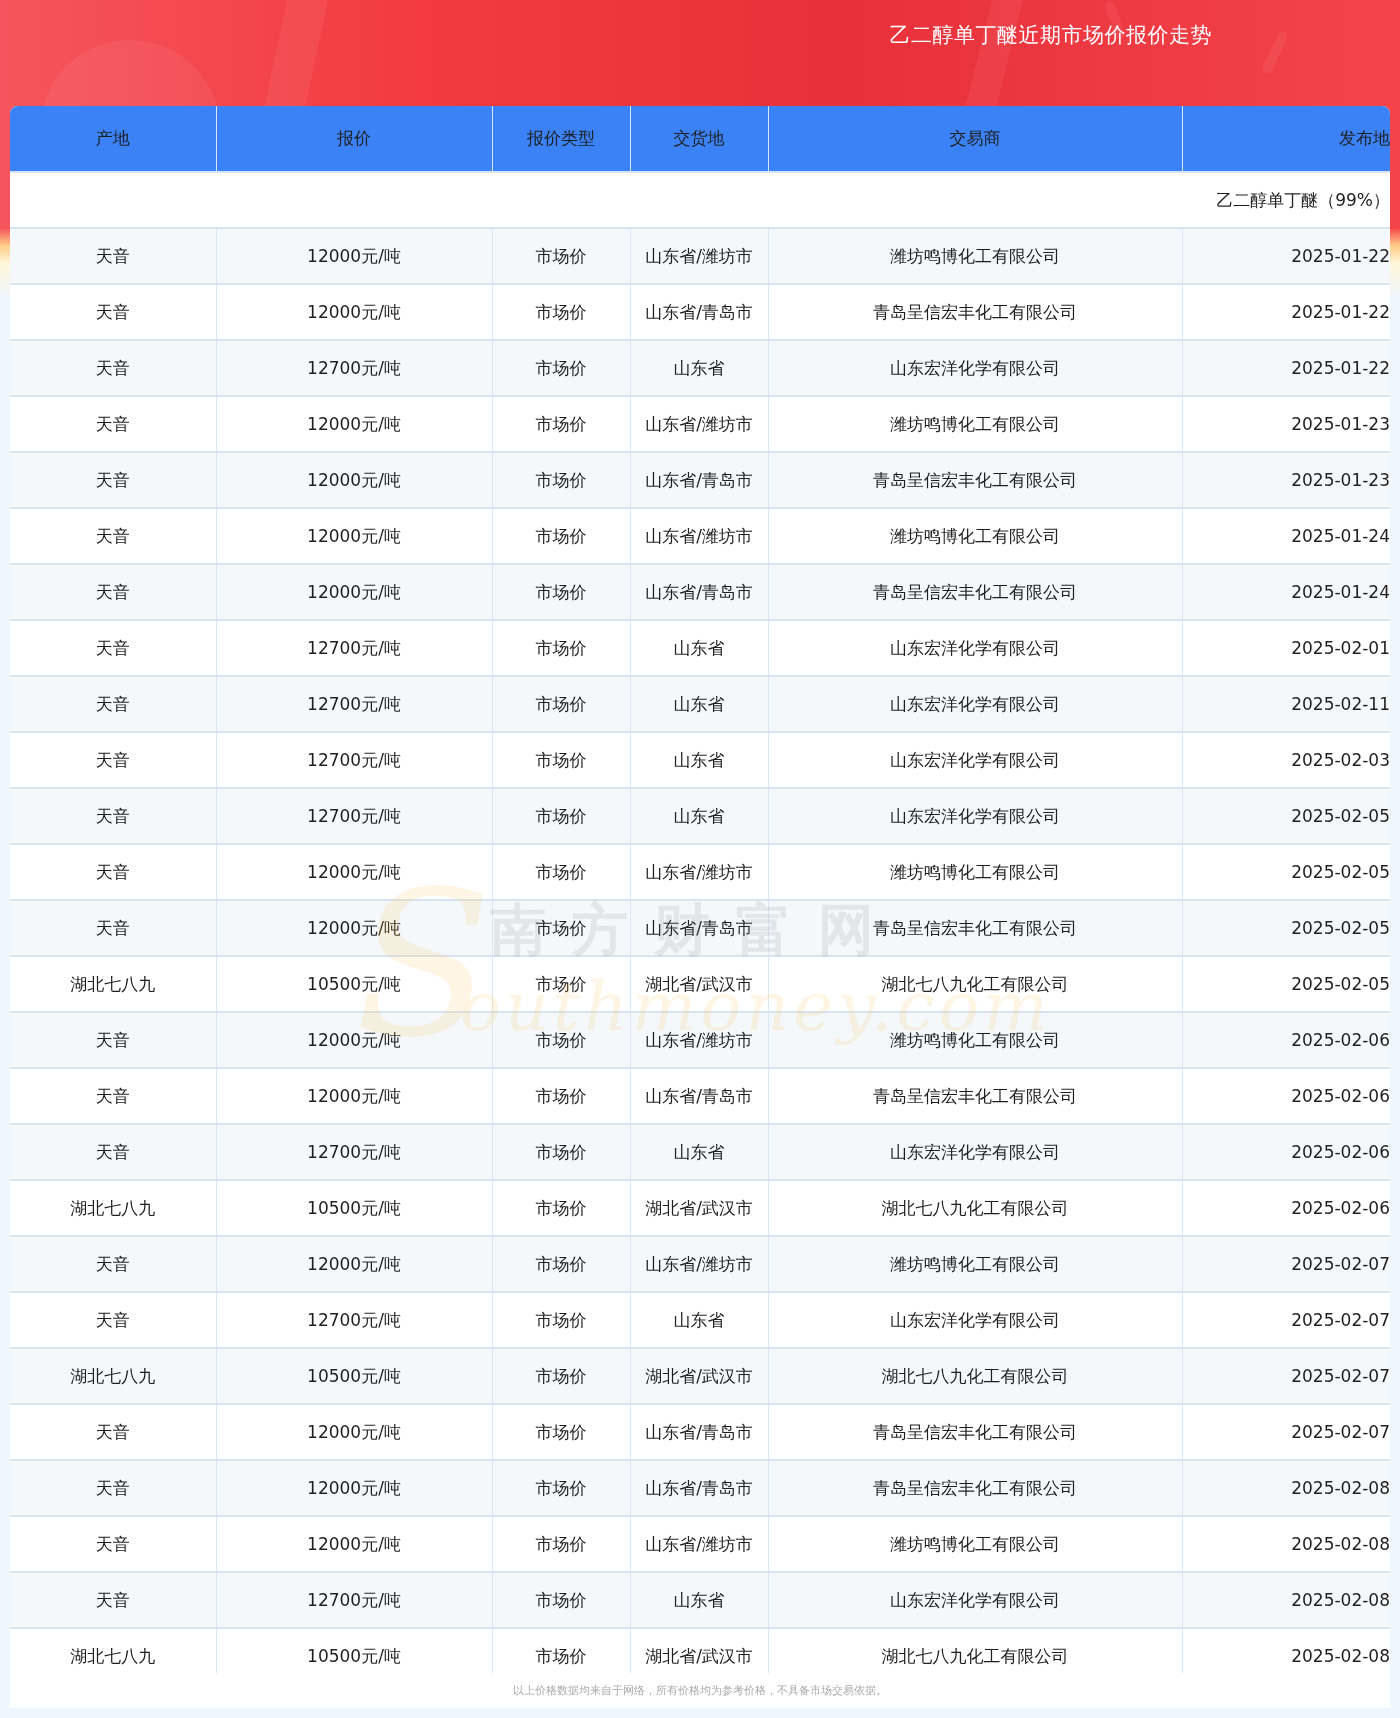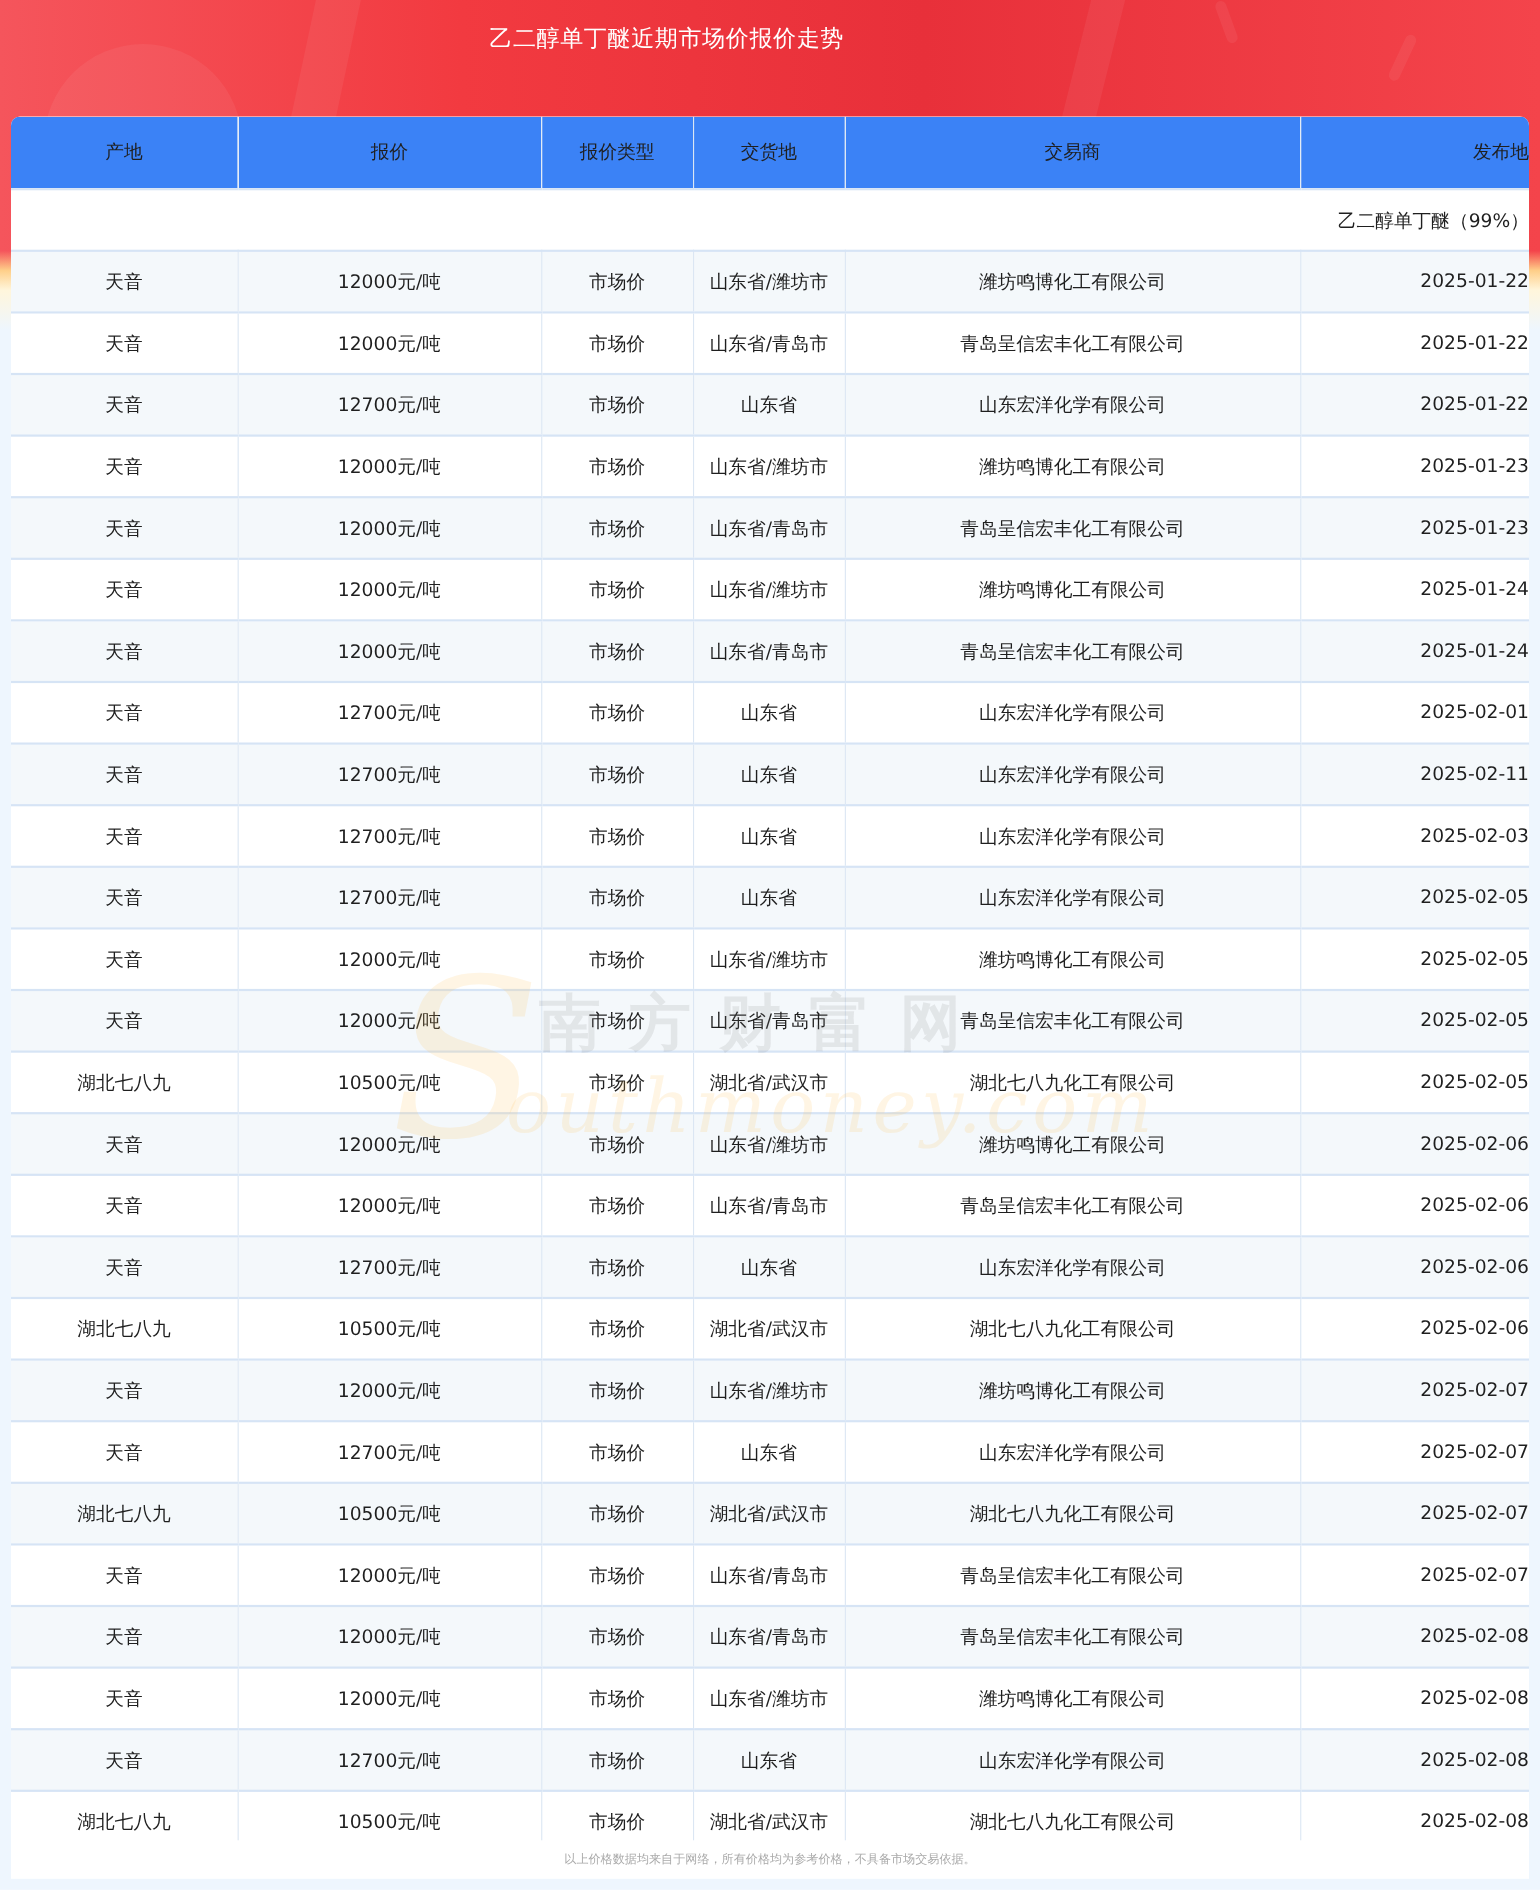--- a/index.html
+++ b/index.html
@@ -15,21 +15,21 @@
     position: absolute; left: 0; top: 0; width: 1400px; height: 300px;
     background:
       linear-gradient(180deg, rgba(255,255,255,0) 0%, rgba(255,255,255,0) 76%, rgba(255,214,140,0.95) 82%, rgba(255,246,220,1) 88%, #eef6fe 100%),
       linear-gradient(90deg, #f5555c 0%, #f23a40 30%, #e8303a 60%, #f4444b 100%);
     overflow: hidden;
   }
   .banner .deco {
     position: absolute; background: rgba(255,255,255,0.06); border-radius: 6px;
   }
   .title {
-    position: absolute; left: 0; top: 18px; width: 1212px; text-align: center;
+    position: absolute; left: 0; top: 18px; width: 1212px; text-align: right;
     color: #fff; font-size: 21px; line-height: 34px; letter-spacing: 0.5px;
   }
   .table-wrap {
     position: absolute; left: 10px; top: 106px; width: 1380px;
     background: #fff; border-radius: 8px 8px 0 0; overflow: hidden;
   }
   table { width: 1380px; border-collapse: collapse; table-layout: fixed; }
   col.c1 { width: 206px; } col.c2 { width: 276px; } col.c3 { width: 138px; }
   col.c4 { width: 138px; } col.c5 { width: 414px; } col.c6 { width: 208px; }
   th, td {

